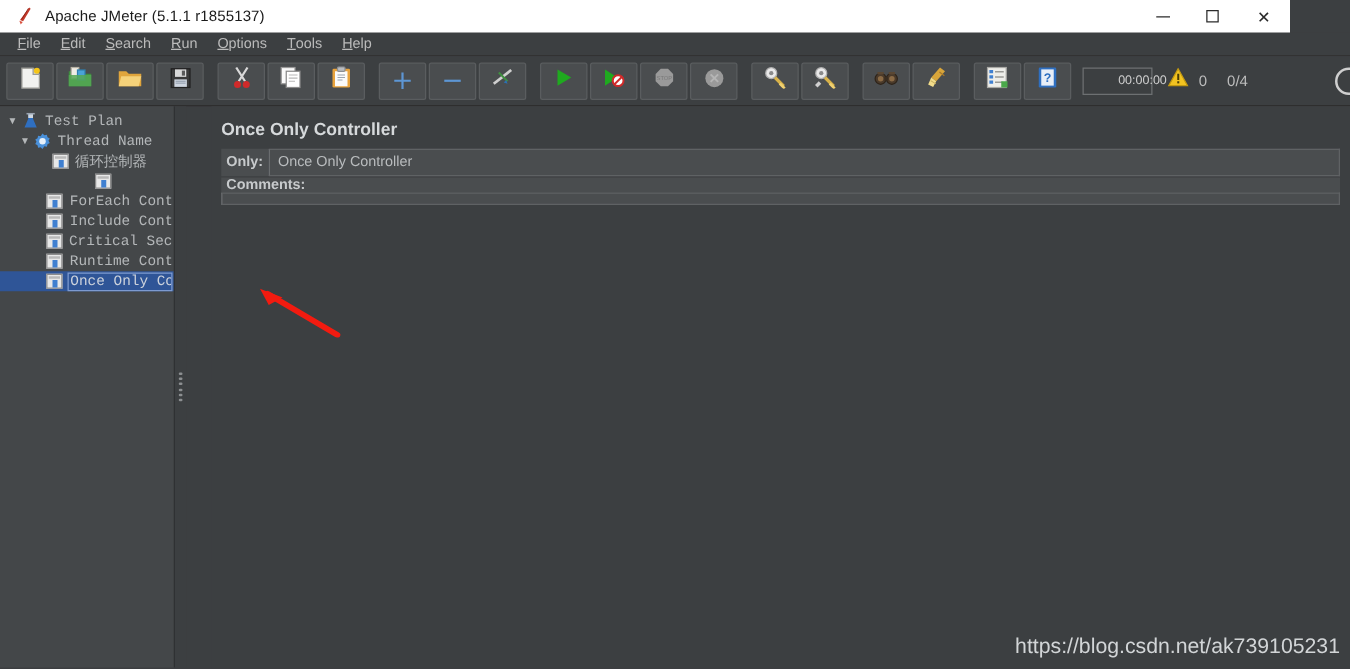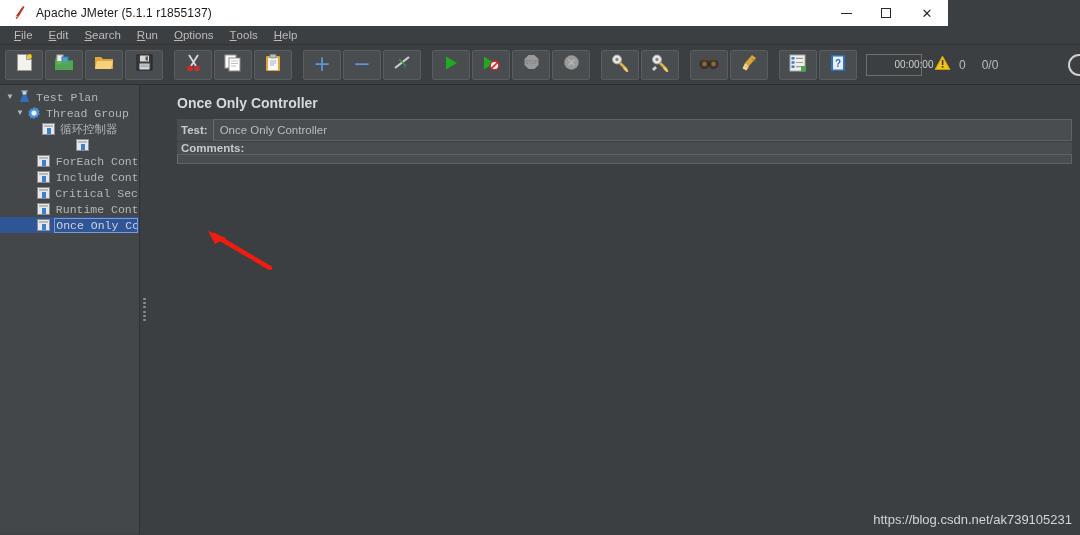--- a/index.html
+++ b/index.html
@@ -6,21 +6,21 @@
   html, body {
     margin: 0; padding: 0;
     width: 1080px; height: 535px;
     overflow: hidden;
     background: #3c3f41;
     font-family: "Liberation Sans", sans-serif;
   }
 
   
   .titlebar {
-    height: 26px; width: 948px;
+    height: 26px; width: 1032px;
     background: #ffffff;
     display: flex; align-items: center;
     position: relative;
   }
   .title-icon {
     width: 22px; height: 26px;
     display: flex; align-items: center; justify-content: center;
     margin-left: 8px;
   }
   .title-icon svg { display: block; }
@@ -220,21 +220,21 @@
   .annot-text {
     position: absolute;
     left: 117px; top: 182px;
     font-size: 12.5px; color: #ee1c15;
     white-space: nowrap;
     font-family: "DejaVu Sans", sans-serif;
   }
   .watermark {
     position: absolute;
     right: 8px; bottom: 7px;
-    font-size: 13px; color: #d2d5d7;
+    font-size: 17px; color: #d2d5d7;
   }
 </style>
 </head>
 <body>
 
 <div class="titlebar">
   <div class="title-icon">
     <svg width="14" height="16" viewBox="0 0 14 16">
       <path d="M11.5 1 L4 11 L6.5 12 L12.5 2 Z" fill="#c23a2b"></path>
       <path d="M3.5 11.5 L6.2 12.6 L4.6 14.6 Z" fill="#d94f3d"></path>
@@ -480,21 +480,21 @@
     <span>
       <svg width="17" height="16" viewBox="0 0 17 16">
         <path d="M8.5 1 L16 14.5 H1 Z" fill="#f2c321" stroke="#c49a10"></path>
         <rect x="7.8" y="5" width="1.6" height="5" fill="#4a3c05"></rect>
         <rect x="7.8" y="11" width="1.6" height="1.7" fill="#4a3c05"></rect>
       </svg>
     </span>
     <span class="warn-count">0</span>
   </div>
 
-  <span class="thread-count">0/0</span>
+  <span class="thread-count">0/4</span>
 
   <div class="edge-circle"></div>
 </div>
 
 <div class="main">
 
   <div class="sidebar">
 
     <div class="tree-row" style="padding-left:4px;">
       <span class="twisty">▼</span>
@@ -509,21 +509,21 @@
     </div>
 
     <div class="tree-row" style="padding-left:14px;">
       <span class="twisty">▼</span>
       <span class="tree-icon">
         <svg width="14" height="14" viewBox="0 0 14 14">
           <path d="M7 0.8 l1.5 1.4 l2 -0.4 l0.5 2 l1.8 1 l-1 1.8 l1 1.8 l-1.8 1 l-0.5 2 l-2 -0.4 L7 13.2 l-1.5 -1.4 l-2 0.4 l-0.5 -2 l-1.8 -1 l1 -1.8 l-1 -1.8 l1.8 -1 l0.5 -2 l2 0.4 Z" fill="#4a90d9"></path>
           <circle cx="7" cy="7" r="2.6" fill="#e8f1fa"></circle>
         </svg>
       </span>
-      <span class="tree-label">Thread Group</span>
+      <span class="tree-label">Thread Name</span>
     </div>
 
     <div class="tree-row" style="padding-left:28px;">
       <span class="twisty"></span>
       <span class="tree-icon">
           <i class="ctrl-icon"></i>
         </span>
       <span class="tree-label">循环控制器</span>
     </div>
 
@@ -586,21 +586,21 @@
         <span></span>
         <span></span>
     </div>
   </div>
 
   <div class="content">
 
     <div class="panel-title">Once Only Controller</div>
 
     <div class="field-row">
-      <div class="field-label">Test:</div>
+      <div class="field-label">Only:</div>
       <div class="field-input">Once Only Controller</div>
     </div>
 
     <div class="field-row">
       <div class="field-label">Comments:</div>
       <div class="field-input"></div>
     </div>
 
     <svg class="annot-arrow" viewBox="0 0 70 40">
       <path d="M66 38 L10 5" stroke="#f21b10" stroke-width="4.5" stroke-linecap="round"></path>

